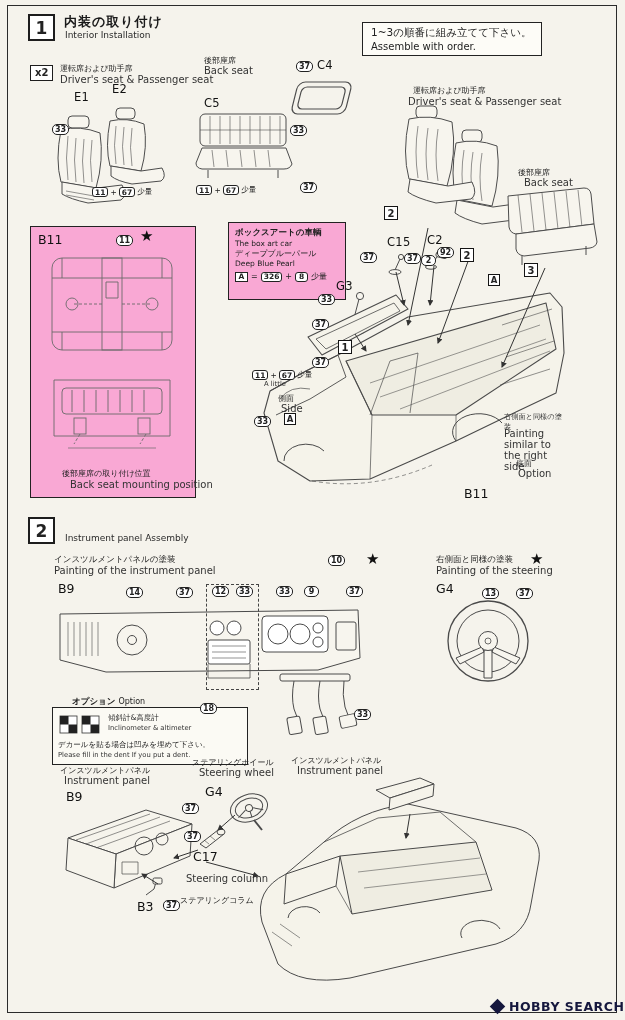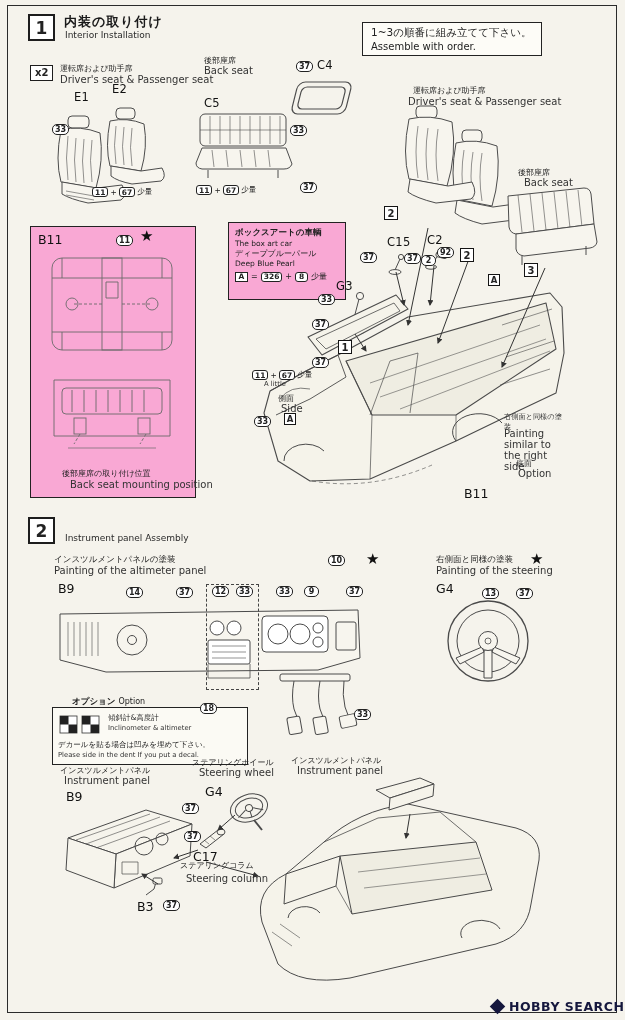--- a/index.html
+++ b/index.html
@@ -296,21 +296,21 @@
   <div class="lbl8" style="left:516px;top:458px">底面</div>
   <div class="lbl7" style="left:518px;top:468px">Option</div>
   <div class="part12" style="left:464px;top:486px">B11</div>
 
   <div class="stepbox" style="left:28px;top:517px">
       <span>2</span>
     </div>
   <div class="t-en" style="left:65px;top:533px">Instrument panel Assembly</div>
 
   <div class="lbl8" style="left:54px;top:554px;font-size:8.5px">インスツルメントパネルの塗装</div>
-  <div class="lbl7" style="left:54px;top:565px">Painting of the altimeter panel</div>
+  <div class="lbl7" style="left:54px;top:565px">Painting of the instrument panel</div>
   <div class="star" style="left:366px;top:552px">★</div>
   <div class="part12" style="left:58px;top:581px">B9</div>
 
   <svg style="left:54px;top:598px" width="310" height="95" viewBox="0 0 310 95">
     <g stroke="#4a4a4a" stroke-width="1" fill="#f7f5ee" stroke-linejoin="round">
       <path d="M6,16 L304,12 L306,60 L264,72 L52,74 L6,62 Z"></path>
       <g stroke-width="0.6" fill="none">
           <path d="M14,24 v34 M20,24 v34 M26,24 v34 M32,24 v34 M38,24 v34 M44,24 v34"></path>
         </g>
       <circle cx="78" cy="42" r="15" fill="none"></circle>
@@ -349,21 +349,21 @@
       <rect x="2" y="3" width="17" height="17"></rect>
       <path d="M2,3 h8.5 v8.5 h-8.5 z M10.5,11.5 h8.5 v8.5 h-8.5 z" fill="#222" stroke="none"></path>
       <rect x="24" y="3" width="17" height="17"></rect>
       <path d="M24,3 h8.5 v8.5 h-8.5 z M32.5,11.5 h8.5 v8.5 h-8.5 z" fill="#222" stroke="none"></path>
     </g>
   </svg>
   <div class="abs optline-jp" style="left:108px;top:713px">傾斜計&amp;高度計</div>
   <span class="pill" style="left:200px;top:703px">18</span>
   <div class="abs optline-en" style="left:108px;top:724px">Inclinometer &amp; altimeter</div>
   <div class="abs optline-jp" style="left:58px;top:740px">デカールを貼る場合は凹みを埋めて下さい。</div>
-  <div class="abs optline-en" style="left:58px;top:751px">Please side in the dent If you put a decal.</div>
+  <div class="abs optline-en" style="left:58px;top:751px">Please fill in the dent If you put a dent.</div>
 
   <svg style="left:272px;top:672px" width="100" height="68" viewBox="0 0 100 68">
     <g stroke="#4a4a4a" stroke-width="1" fill="#f7f5ee">
       <rect x="8" y="2" width="70" height="7" rx="2"></rect>
       <path d="M22,9 q-3,16 0,28 l3,8" fill="none"></path>
       <rect x="16" y="45" width="13" height="17" rx="2" transform="rotate(-10 22 53)"></rect>
       <path d="M48,9 q-3,16 0,28 l3,8" fill="none"></path>
       <rect x="42" y="45" width="13" height="17" rx="2" transform="rotate(-10 48 53)"></rect>
       <path d="M72,9 q-2,14 1,26 l3,8" fill="none"></path>
       <rect x="68" y="43" width="16" height="12" rx="2" transform="rotate(-12 76 49)"></rect>
@@ -419,21 +419,21 @@
   </svg>
   <span class="pill" style="left:184px;top:831px">37</span>
   <svg style="left:194px;top:820px" width="36" height="30" viewBox="0 0 36 30">
     <g stroke="#4a4a4a" stroke-width="1" fill="#f6f4ec">
       <path d="M6,24 L24,10 L30,14 L12,28 Z"></path>
       <ellipse cx="27" cy="12" rx="4" ry="3"></ellipse>
       <path d="M10,20 l5,4 M16,16 l5,4" stroke-width="0.6" fill="none"></path>
     </g>
   </svg>
   <div class="part12" style="left:193px;top:849px">C17</div>
-  <div class="lbl8" style="left:180px;top:860px">ステアリングコラム</div>
+  <div class="lbl8" style="left:180px;top:895px">ステアリングコラム</div>
   <div class="lbl7" style="left:186px;top:873px">Steering column</div>
 
   <svg style="left:142px;top:877px" width="30" height="22" viewBox="0 0 30 22">
     <g stroke="#4a4a4a" stroke-width="1" fill="#f6f4ec">
       <path d="M4,18 L12,12 L14,5" fill="none"></path>
       <rect x="11" y="1" width="9" height="6" rx="1.5"></rect>
     </g>
   </svg>
   <div class="part12" style="left:137px;top:899px">B3</div>
   <span class="pill" style="left:163px;top:900px">37</span>

